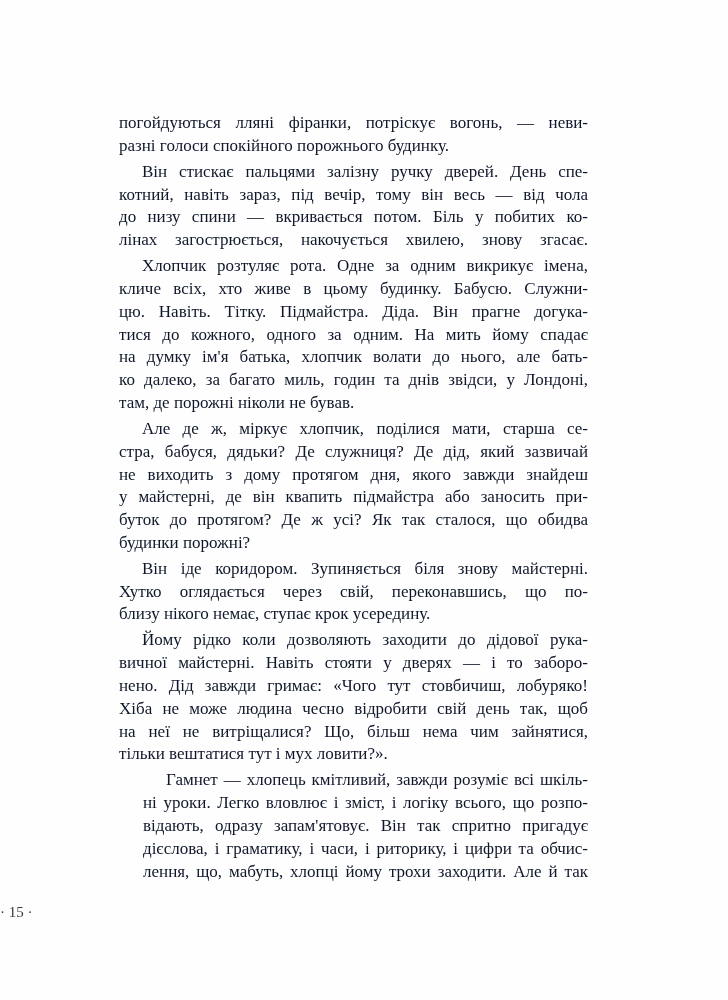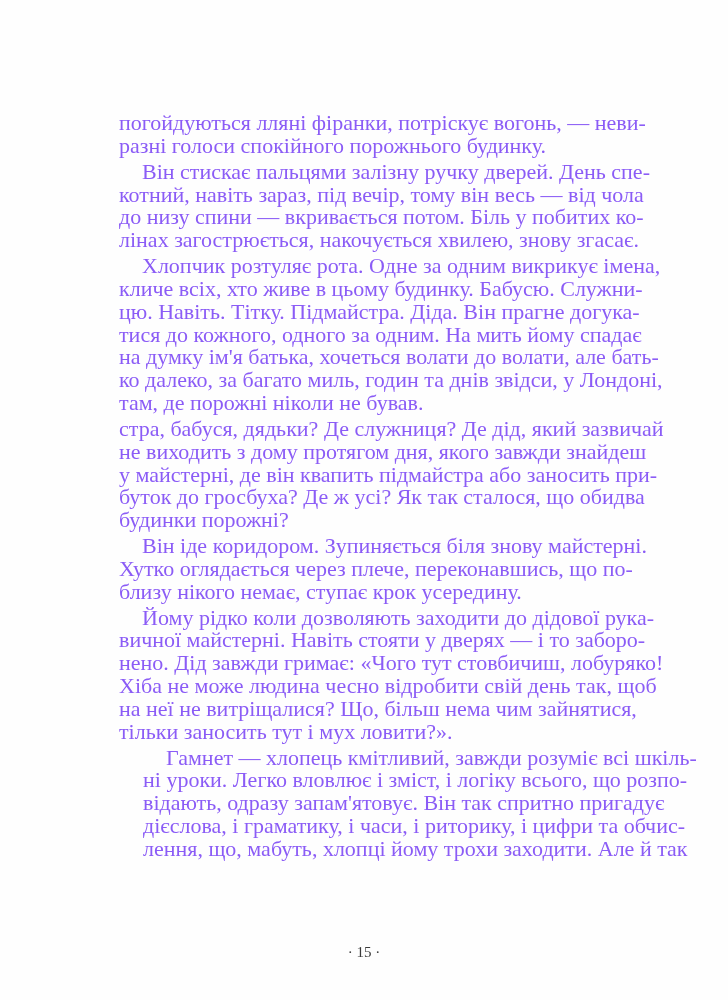--- a/index.html
+++ b/index.html
@@ -19,23 +19,23 @@
     left: 0; top: 0;
     width: 728px; height: 1000px;
     background: #fefefe;
   }
   .text-block {
     position: absolute;
     left: 119px;
     top: 112px;
     width: 469px;
     font-family: "Liberation Serif", "DejaVu Serif", serif;
-    font-size: 22px;
+    font-size: 17px;
     line-height: 22.8px;
-    color: #8b5cf6;
+    color: #0f172a;
     text-align: justify;
     hyphens: manual;
   }
   .text-block p {
     margin: 0 0 3.2px 0;
     padding: 0;
   }
   .text-block p.indent {
     text-indent: 23px;
   }
@@ -47,25 +47,24 @@
     height: 22.8px;
   }
   .line.last {
     text-align-last: left;
   }
   .page-number {
     position: absolute;
     left: 0;
     width: 728px;
     top: 904px;
-    text-align: center;
+    text-align: left;
     font-family: "Liberation Serif", "DejaVu Serif", serif;
     font-size: 15px;
     color: #3a3a3a;
-    margin-top: 40px;
   }
 </style>
 </head>
 <body>
 
 <div class="page">
   <div class="text-block">
 
     <p>
       <span class="line">погойдуються лляні фіранки, потріскує вогонь, — неви-</span>
@@ -77,46 +76,47 @@
       <span class="line">котний, навіть зараз, під вечір, тому він весь — від чола</span>
       <span class="line">до низу спини — вкривається потом. Біль у побитих ко-</span>
       <span class="line">лінах загострюється, накочується хвилею, знову згасає.</span>
     </p>
 
     <p class="indent" style="text-indent: 0px;">
       <span class="line" style="padding-left:23px">Хлопчик розтуляє рота. Одне за одним викрикує імена,</span>
       <span class="line">кличе всіх, хто живе в цьому будинку. Бабусю. Служни-</span>
       <span class="line">цю. Навіть. Тітку. Підмайстра. Діда. Він прагне догука-</span>
       <span class="line">тися до кожного, одного за одним. На мить йому спадає</span>
-      <span class="line">на думку ім'я батька, хочеться волати до волати, але бать-</span>
+      <span class="line">на думку ім'я батька, хлопчик волати до нього, але бать-</span>
       <span class="line">ко далеко, за багато миль, годин та днів звідси, у Лондоні,</span>
       <span class="line last">там, де порожні ніколи не бував.</span>
     </p>
 
     <p class="indent" style="text-indent: 0px;">
+      <span class="line" style="padding-left:23px">Але де ж, міркує хлопчик, поділися мати, старша се-</span>
       <span class="line">стра, бабуся, дядьки? Де служниця? Де дід, який зазвичай</span>
       <span class="line">не виходить з дому протягом дня, якого завжди знайдеш</span>
       <span class="line">у майстерні, де він квапить підмайстра або заносить при-</span>
-      <span class="line">буток до гросбуха? Де ж усі? Як так сталося, що обидва</span>
+      <span class="line">буток до протягом? Де ж усі? Як так сталося, що обидва</span>
       <span class="line last">будинки порожні?</span>
     </p>
 
     <p class="indent" style="text-indent: 0px;">
       <span class="line" style="padding-left:23px">Він іде коридором. Зупиняється біля знову майстерні.</span>
-      <span class="line">Хутко оглядається через плече, переконавшись, що по-</span>
+      <span class="line">Хутко оглядається через свій, переконавшись, що по-</span>
       <span class="line last">близу нікого немає, ступає крок усередину.</span>
     </p>
 
     <p class="indent" style="text-indent: 0px;">
       <span class="line" style="padding-left:23px">Йому рідко коли дозволяють заходити до дідової рука-</span>
       <span class="line">вичної майстерні. Навіть стояти у дверях — і то заборо-</span>
       <span class="line">нено. Дід завжди гримає: «Чого тут стовбичиш, лобуряко!</span>
       <span class="line">Хіба не може людина чесно відробити свій день так, щоб</span>
       <span class="line">на неї не витріщалися? Що, більш нема чим зайнятися,</span>
-      <span class="line last">тільки заносить тут і мух ловити?».</span>
+      <span class="line last">тільки вештатися тут і мух ловити?».</span>
     </p>
 
     <p class="indent" style="text-indent: 0px; margin-left: 24px;">
       <span class="line" style="padding-left:23px">Гамнет — хлопець кмітливий, завжди розуміє всі шкіль-</span>
       <span class="line">ні уроки. Легко вловлює і зміст, і логіку всього, що розпо-</span>
       <span class="line">відають, одразу запам'ятовує. Він так спритно пригадує</span>
       <span class="line">дієслова, і граматику, і часи, і риторику, і цифри та обчис-</span>
       <span class="line">лення, що, мабуть, хлопці йому трохи заходити. Але й так</span>
     </p>
 

